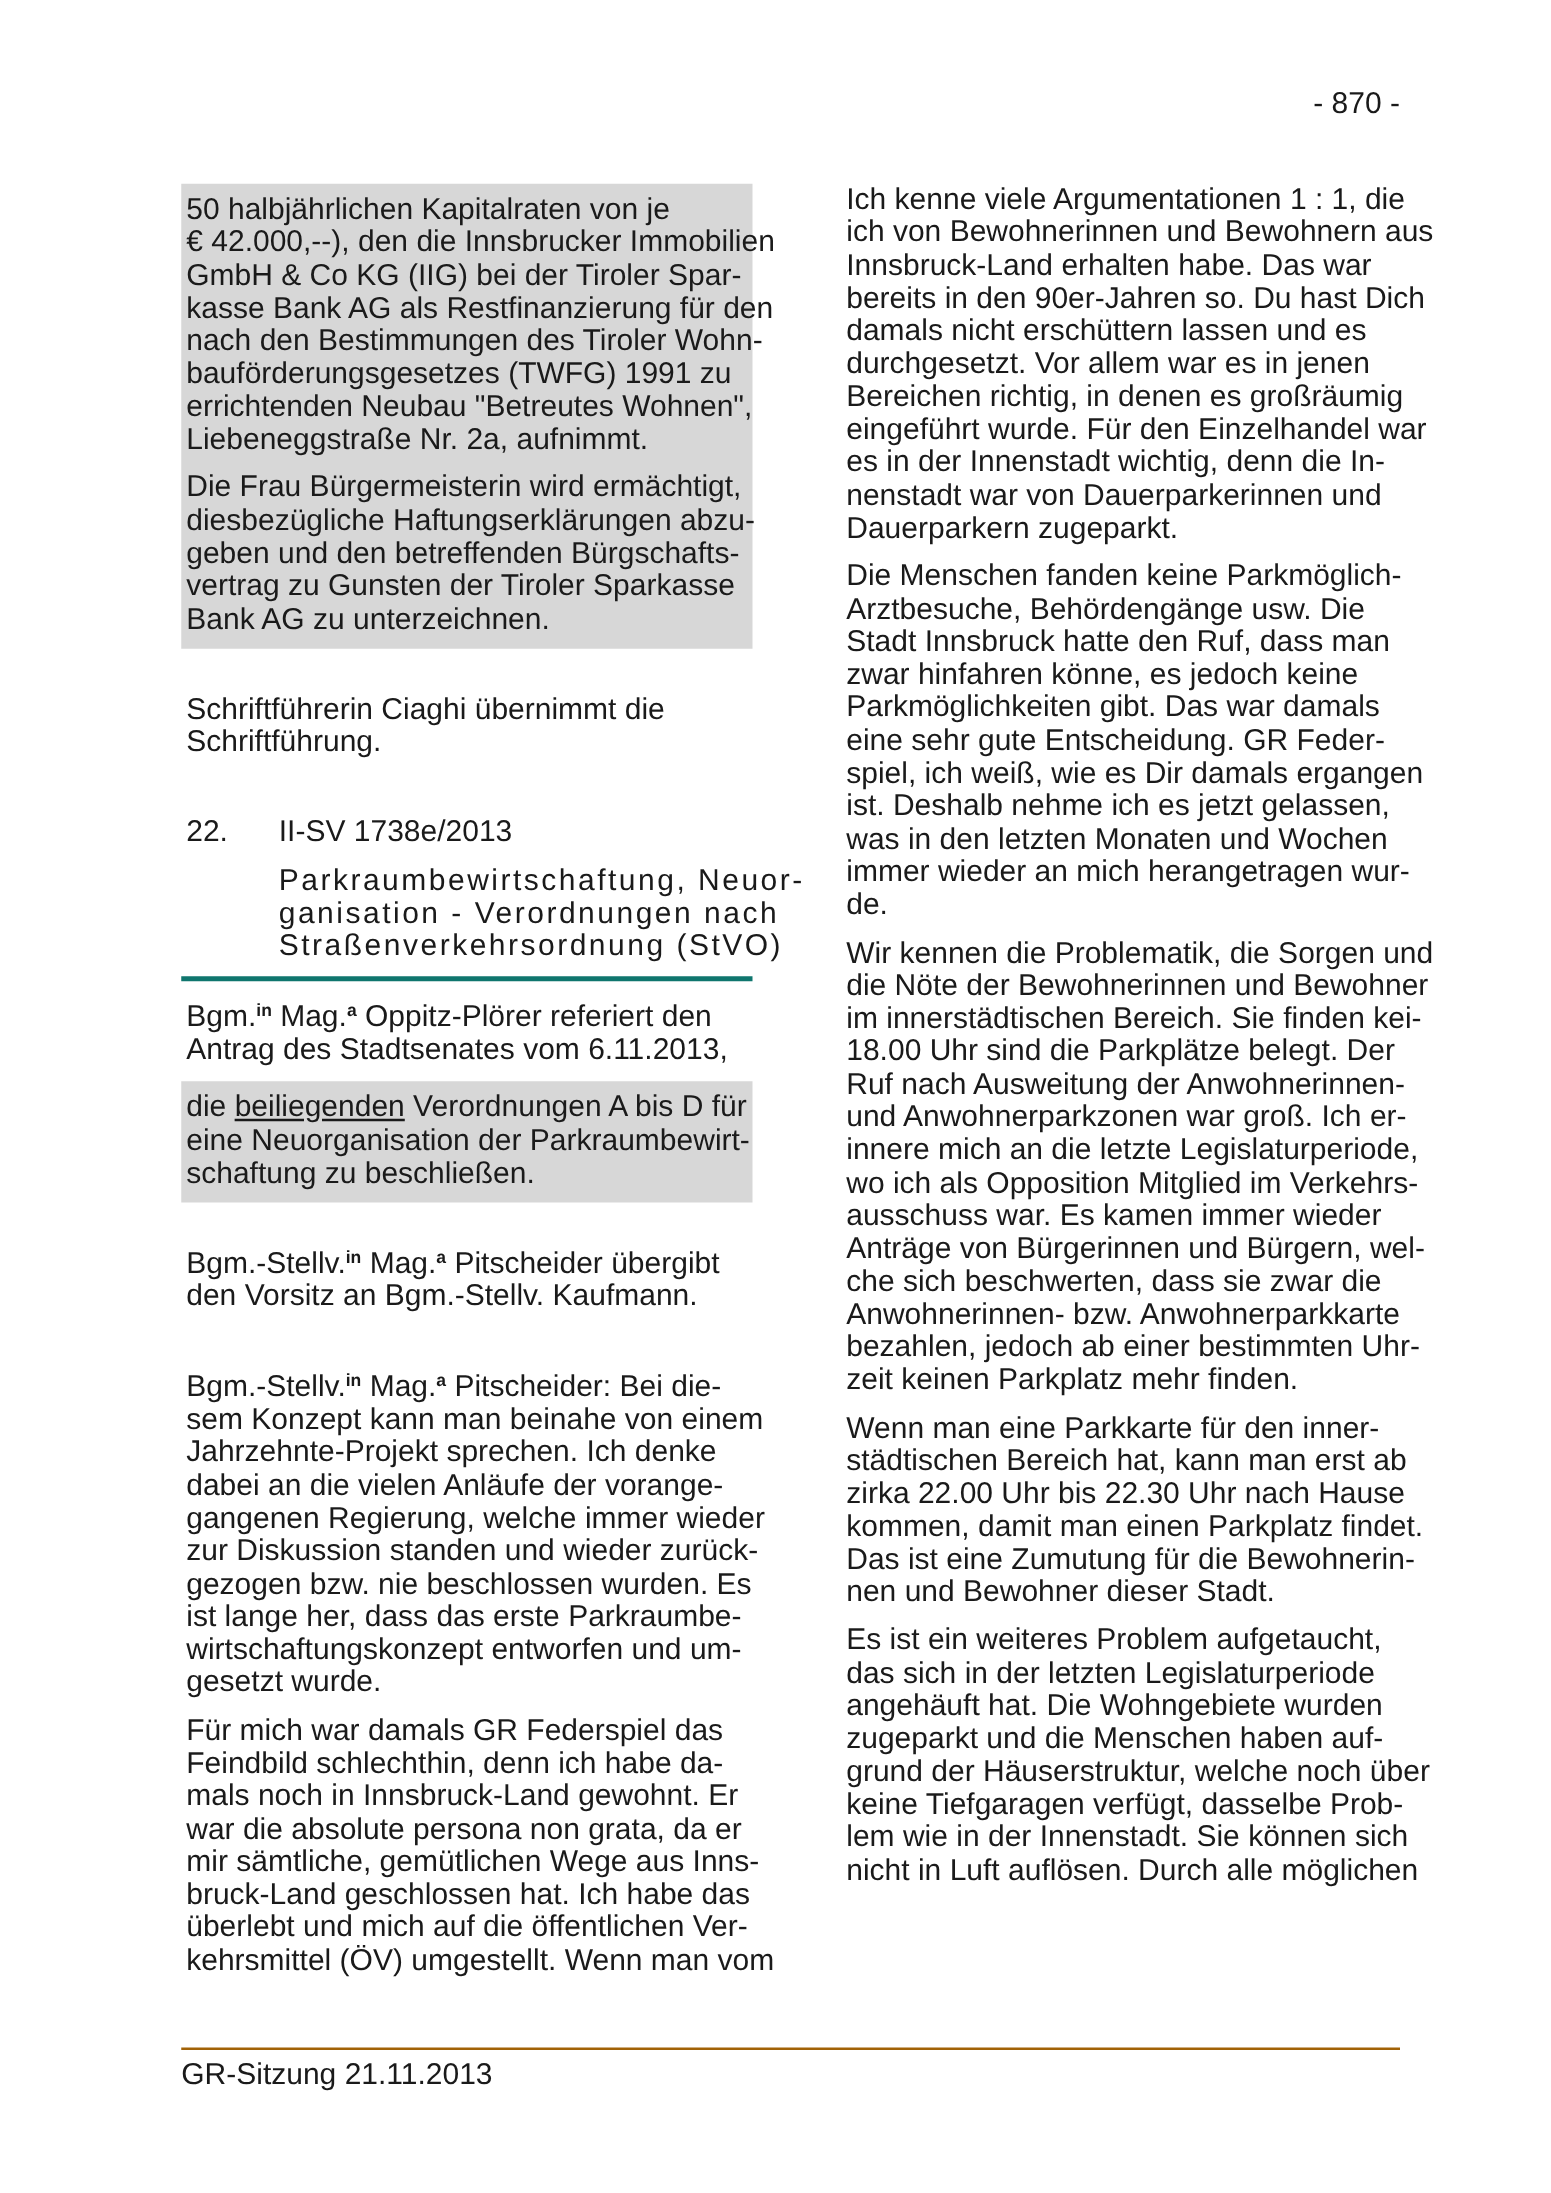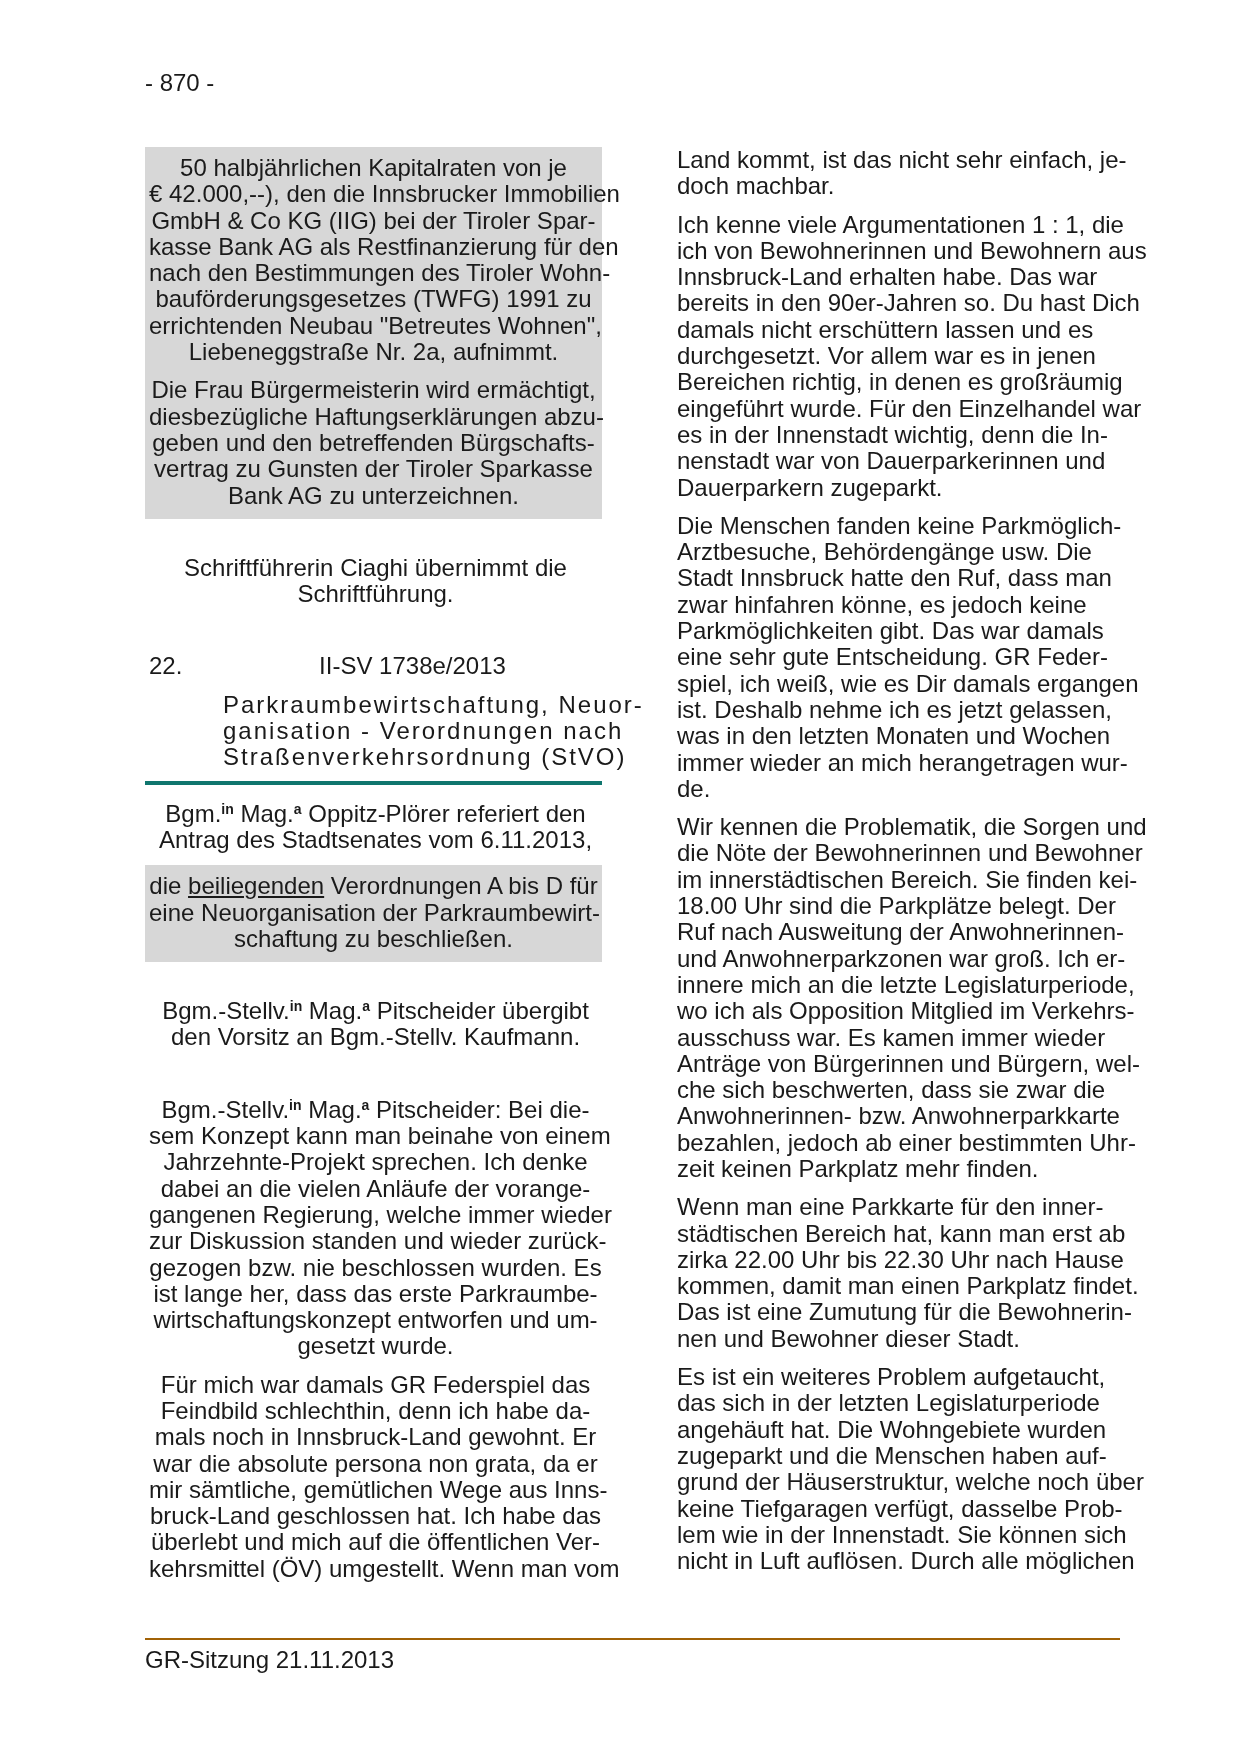--- a/index.html
+++ b/index.html
@@ -5,24 +5,24 @@
 <style>
   html,body{margin:0;padding:0;background:#ffffff;}
   body{
     width:1241px;height:1754px;position:relative;overflow:hidden;
     font-family:"Liberation Sans","DejaVu Sans",sans-serif;
     color:#1a1a1a;font-size:24px;line-height:26.3px;
   }
   .page{position:absolute;inset:0;background:#ffffff;}
   .page-header{
     position:absolute;top:70px;left:145px;width:975px;
-    text-align:left;font-size:24px;
+    text-align:right;font-size:24px;
   }
   .columns{position:absolute;top:147px;left:145px;display:flex;}
-  .col-left{width:457px;margin-right:71px;text-align:center;}
+  .col-left{width:457px;margin-right:71px;}
   .col-right{width:432px;}
   .block{margin:0 0 12px 0;}
   .para{padding-left:4px;}
   .line{white-space:nowrap;}
   .par{margin:0 0 12px 0;}
   .par:last-child{margin-bottom:0;}
   .highlight{
     background:#d7d7d7;
     padding:8px 4px 10px 4px;
   }
@@ -115,24 +115,20 @@
           <div class="line">mals noch in Innsbruck-Land gewohnt. Er</div>
           <div class="line">war die absolute persona non grata, da er</div>
           <div class="line">mir sämtliche, gemütlichen Wege aus Inns-</div>
           <div class="line">bruck-Land geschlossen hat. Ich habe das</div>
           <div class="line">überlebt und mich auf die öffentlichen Ver-</div>
           <div class="line">kehrsmittel (ÖV) umgestellt. Wenn man vom</div>
         </div>
       </div>
     <div class="col-right" id="col-right">
         <div class="block para">
-          <div class="line">Land kommt, ist das nicht sehr einfach, je-</div>
-          <div class="line">doch machbar.</div>
-        </div>
-        <div class="block para">
           <div class="line">Ich kenne viele Argumentationen 1 : 1, die</div>
           <div class="line">ich von Bewohnerinnen und Bewohnern aus</div>
           <div class="line">Innsbruck-Land erhalten habe. Das war</div>
           <div class="line">bereits in den 90er-Jahren so. Du hast Dich</div>
           <div class="line">damals nicht erschüttern lassen und es</div>
           <div class="line">durchgesetzt. Vor allem war es in jenen</div>
           <div class="line">Bereichen richtig, in denen es großräumig</div>
           <div class="line">eingeführt wurde. Für den Einzelhandel war</div>
           <div class="line">es in der Innenstadt wichtig, denn die In-</div>
           <div class="line">nenstadt war von Dauerparkerinnen und</div>

